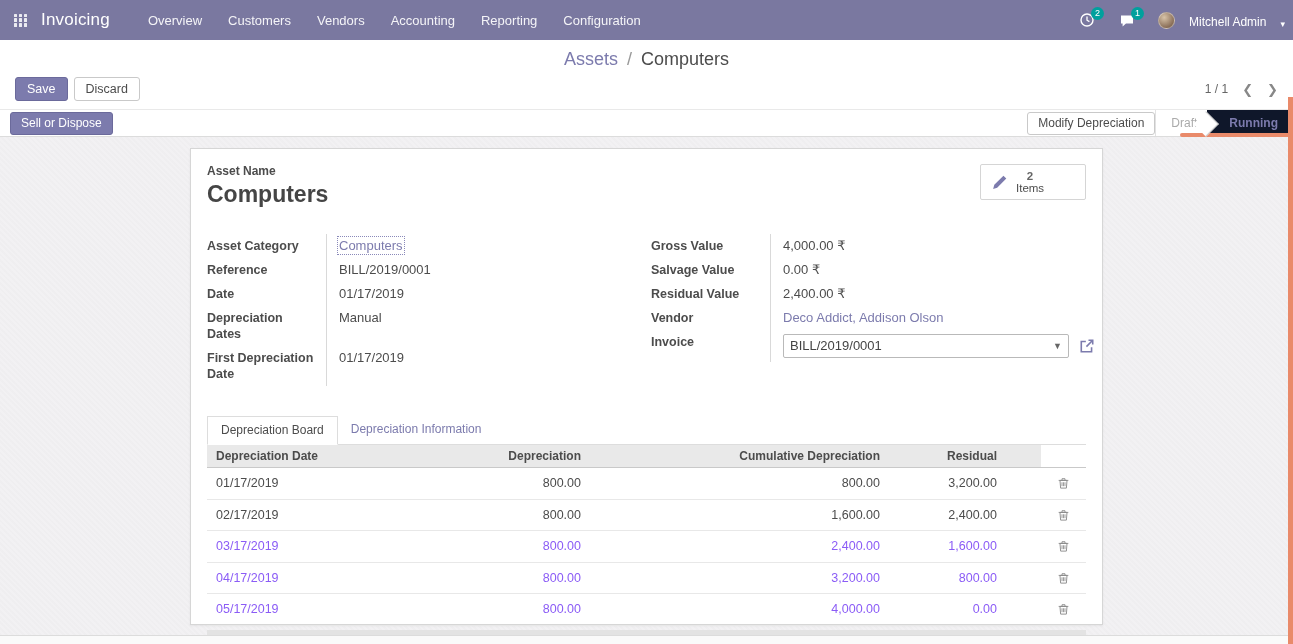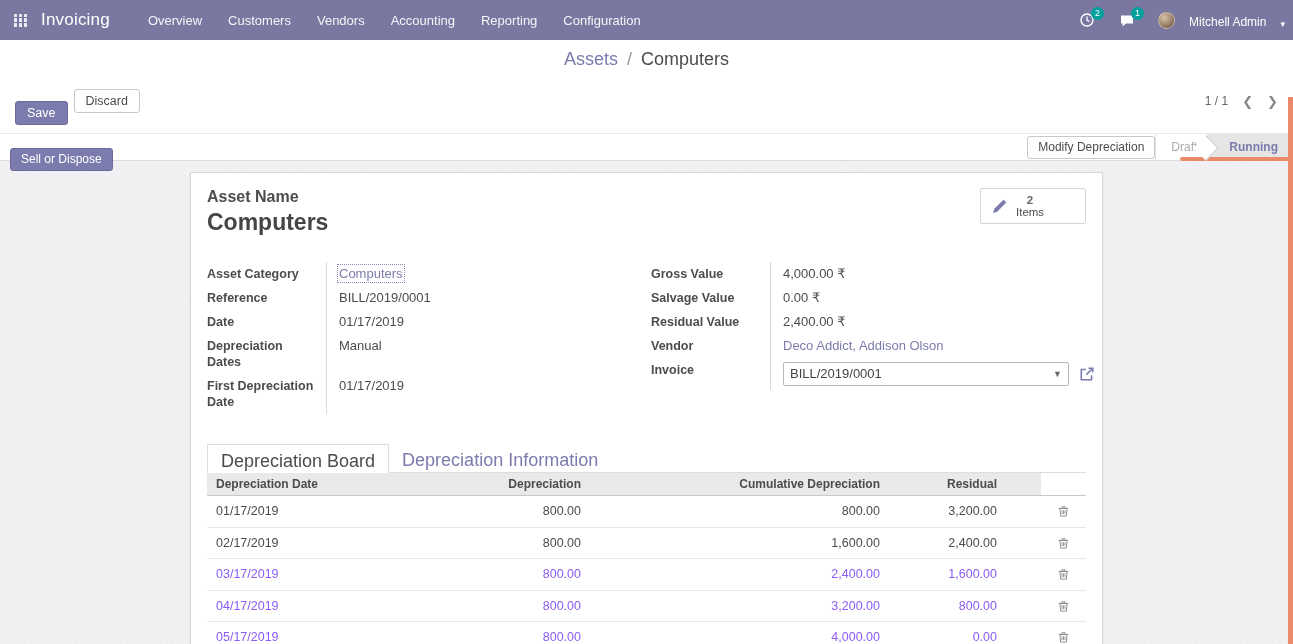--- a/index.html
+++ b/index.html
@@ -21,59 +21,59 @@
   .avatar { width:17px; height:17px; border-radius:50%; background:radial-gradient(circle at 35% 30%,#d8c3a8,#8a6f58 70%,#5d4a3a); border:1px solid rgba(255,255,255,.4); }
   .caret { font-size:9px; }
 
   
   .control-panel { background:#fff; padding:9px 15px 8px 15px; }
   .breadcrumb { font-size:18px;text-align:center; }
   .breadcrumb .bc-link { color:#7c7bad; cursor:pointer; }
   .breadcrumb .bc-sep { color:#999; margin:0 4px; }
   .cp-row { display:flex; align-items:center; margin-top:7px; }
   .btn { font-size:12.5px; border-radius:3px; padding:4px 11px; cursor:pointer; border:1px solid #c9c9c9; background:#fff; color:#4c4c4c; }
-  .btn.primary { background:#7c7bad; border-color:#6b6a9b; color:#fff;margin-top:24px; }
+  .btn.primary { background:#7c7bad; border-color:#6b6a9b; color:#fff; }
   .btn + .btn { margin-left:6px; }
   .pager { margin-left:auto; display:flex; align-items:center; gap:14px; font-size:12px; color:#666; }
   .pager .pg-arrow { color:#888; font-size:13px; cursor:pointer; font-weight:bold; }
 
   
   .action-bar { position:relative; height:28px; background:#fff; border-top:1px solid #e9e9e9; border-bottom:1px solid #dcdcdc; display:flex; align-items:stretch; }
   .ab-buttons { display:flex; align-items:center; padding-left:10px; gap:6px; flex:1;justify-content:space-between; }
   .btn-sm { font-size:12px; padding:3.5px 10px; }
-  .statusbar { display:flex; align-items:stretch; border-left:1px solid #e2e2e2; background:#e5e5e5; min-width:112px; }
+  .statusbar { display:flex; align-items:stretch; border-left:1px solid #e2e2e2; background:#0f172a; min-width:112px; }
   .status { display:flex; align-items:center; padding:0 15px; font-size:12px; cursor:pointer; }
   .status.draft { background:#fff; color:#aaa; position:relative; padding-right:10px; }
   .status.draft::after { content:''; position:absolute; right:-8px; top:4.5px; width:17px; height:17px; transform:rotate(45deg); background:#fff; border-top:1px solid #ccc; border-right:1px solid #ccc; z-index:1; }
   .status.active { color:#7c7bad; font-weight:bold; padding-left:22px; }
   .hscrollbar { position:absolute; right:3px; bottom:-1px; width:110px; height:4px; background:#e98a6a; border-radius:2px; cursor:pointer; }
 
   
   .content { height:498px; background:#f2f1f3 repeating-linear-gradient(45deg, rgba(0,0,0,.012) 0 2px, transparent 2px 4px); overflow:hidden; }
   .sheet { width:913px; height:477px; margin:11px auto 0; background:#fff; border:1px solid #d6d6d6; box-shadow:0 1px 2px rgba(0,0,0,.06); padding:15px 16px; }
 
   .sheet-head { display:flex; justify-content:space-between; }
-  .asset-label { font-size:16px; font-weight:bold; color:#4c4c4c; }
+  .asset-label { font-size:12px; font-weight:bold; color:#4c4c4c; }
   .asset-title { font-size:23px; font-weight:bold; color:#454545; margin-top:3px; }
   .stat-btn { width:106px; height:36px; border:1px solid #d5d5d5; background:#fff; border-radius:2px; display:flex; align-items:center; gap:8px; padding:0 10px; cursor:pointer; }
   .stat-texts { display:flex; flex-direction:column; line-height:12px; font-size:11.5px; color:#4c4c4c; }
   .stat-count { font-weight:bold; color:#666; }
 
   .groups { display:flex; margin-top:26px; gap:25px; }
   .group { width:435px; display:grid; grid-template-columns:120px 1fr; align-content:start; }
   .f-label { font-weight:bold; font-size:12.5px; padding:4px 8px 4px 0; border-right:1px solid #d9d9d9; line-height:16px; }
   .f-value { padding:4px 0 4px 12px; font-size:13px; line-height:16px; align-self:start; }
   .f-value.link { color:#7c7bad; cursor:pointer; }
   .f-value.link.dotted .val-inner { outline:1px dotted #8a89b9; outline-offset:1px; }
   .combo-row { display:flex; align-items:center; gap:10px; }
   .combo { width:286px; height:24px; border:1px solid #b9b9b9; border-radius:2px; background:#fff; display:flex; align-items:center; padding:0 6px; font-size:13px; color:#444; cursor:pointer; }
   .combo .combo-caret { margin-left:auto; color:#666; font-size:9px; }
 
   .tabs { margin-top:30px; border-bottom:1px solid #ddd; display:flex; height:29px; }
-  .tab { padding:6px 13px; font-size:18px; cursor:pointer; color:#7c7bad; }
+  .tab { padding:6px 13px; font-size:12px; cursor:pointer; color:#7c7bad; }
   .tab.active { background:#fff; border:1px solid #ddd; border-bottom:1px solid #fff; margin-bottom:-1px; color:#4c4c4c; }
 
   .grid-table { margin-top:0; }
   .trow { display:grid; grid-template-columns:222px 156px 299px 117px 40px 1fr; align-items:center; }
   .trow.head { background:#e9e9e9; border-bottom:1px solid #c9c9c9; height:23px; font-weight:bold; font-size:12px; }
   .trow.head .tcell:last-child { background:#fff; }
   .trow.head .tcell { background:#e9e9e9; height:100%; display:flex; align-items:center; }
   .trow.body { height:31.5px; border-bottom:1px solid #e8e8e8; font-size:12.5px; }
   .tcell { padding:0 4px; }
   .tcell.c-date { padding-left:9px; }

